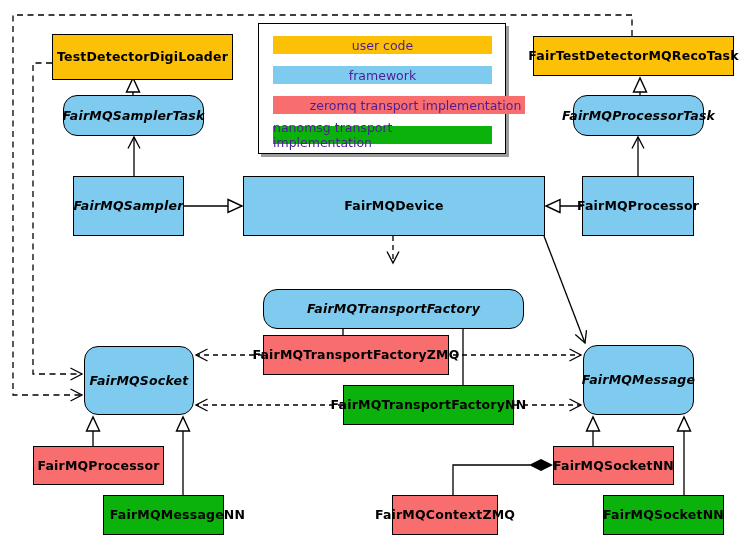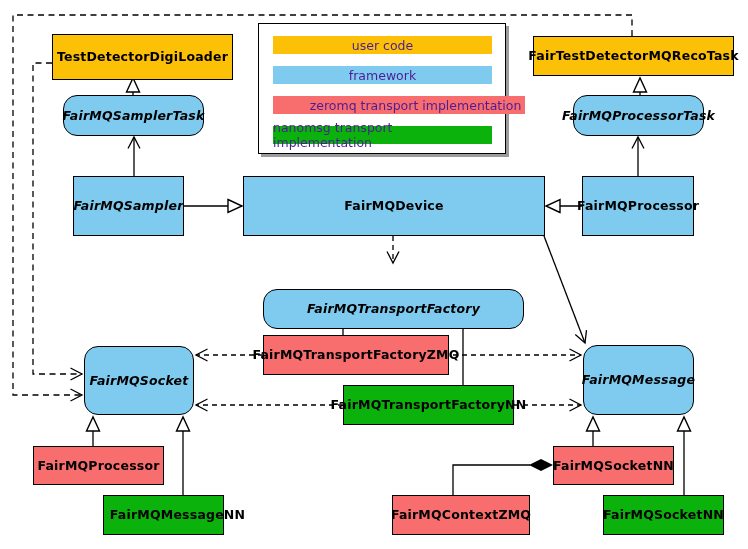--- a/index.html
+++ b/index.html
@@ -108,19 +108,19 @@
   <div class="node" style="left: 343px; top: 385px; width: 171px; height: 40px; background-color: rgb(12, 178, 12);">FairMQTransportFactoryNN</div>
 
   <div class="node abstract" style="left: 84px; top: 346px; width: 110px; height: 69px; background-color: rgb(127, 203, 239);">FairMQSocket</div>
 
   <div class="node abstract" style="left: 583px; top: 345px; width: 111px; height: 70px; background-color: rgb(127, 203, 239);">FairMQMessage</div>
 
   <div class="node" style="left: 33px; top: 446px; width: 131px; height: 39px; background-color: rgb(248, 110, 110);">FairMQProcessor</div>
 
   <div class="node" style="left: 103px; top: 495px; width: 121px; height: 40px; background-color: rgb(12, 178, 12); padding-left: 28px;">FairMQMessageNN</div>
 
-  <div class="node" style="left: 392px; top: 495px; width: 138px; height: 40px; background-color: rgb(248, 110, 110);">FairMQContextZMQ</div>
+  <div class="node" style="left: 392px; top: 495px; width: 106px; height: 40px; background-color: rgb(248, 110, 110);">FairMQContextZMQ</div>
 
   <div class="node" style="left: 553px; top: 446px; width: 121px; height: 39px; background-color: rgb(248, 110, 110);">FairMQSocketNN</div>
 
   <div class="node" style="left: 603px; top: 495px; width: 121px; height: 40px; background-color: rgb(12, 178, 12);">FairMQSocketNN</div>
 
 </div>
 
 </body></html>

